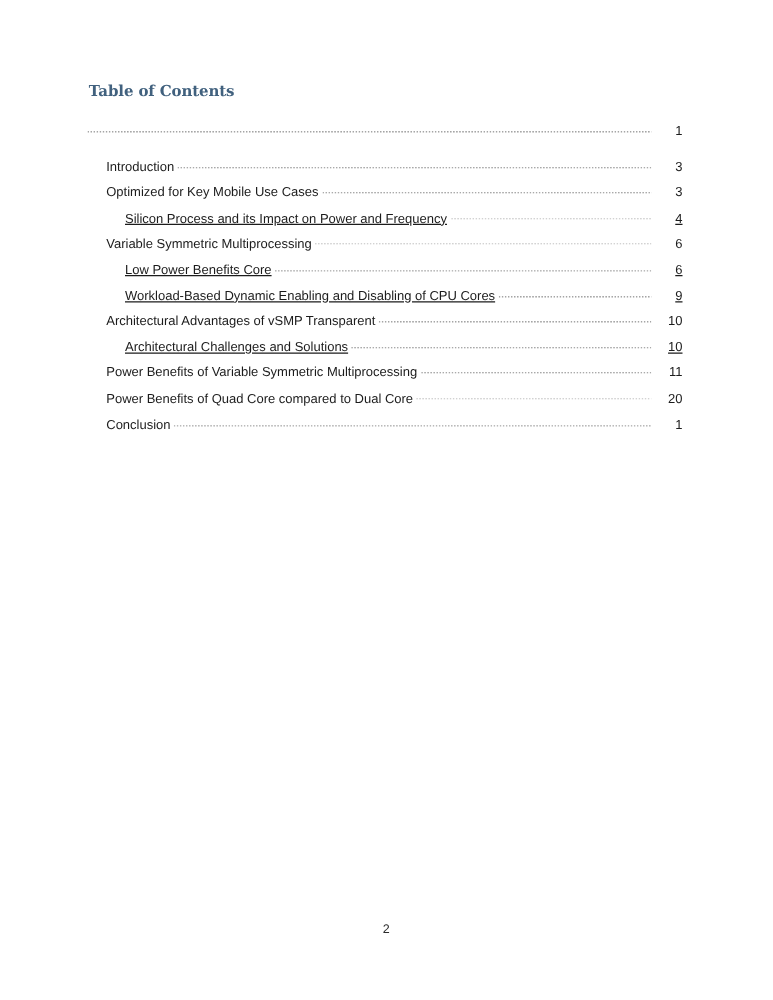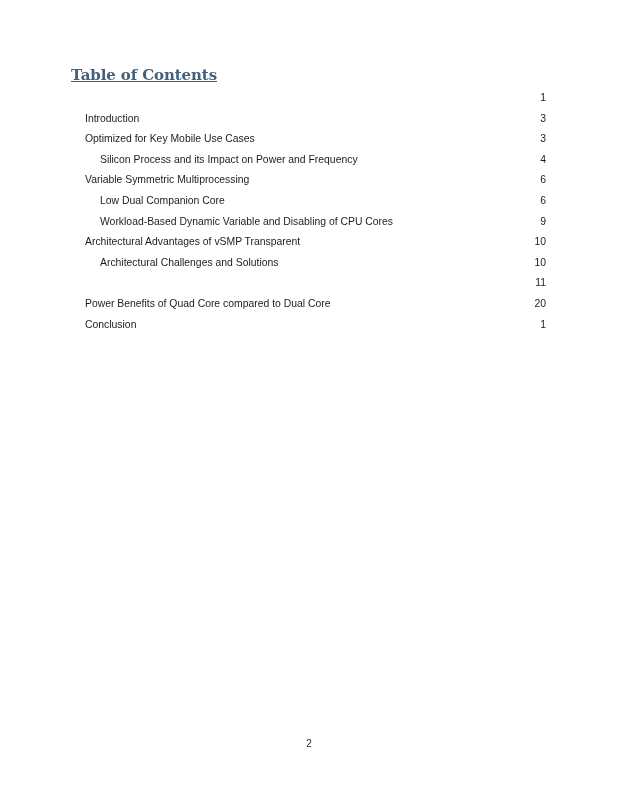--- a/index.html
+++ b/index.html
@@ -22,26 +22,25 @@
     background: #ffffff;
     overflow: hidden;
   }
 
   
   .toc-title {
     position: absolute;
     left: 71px;
     top: 66px;
     font-family: "DejaVu Serif", "Liberation Serif", serif;
-    font-size: 15px;
+    font-size: 12px;
     font-weight: bold;
     letter-spacing: -0.1px;
     color: #41617e;
     white-space: nowrap;
-    text-decoration: underline;
   }
 
   
   .toc-list {
     position: absolute;
     left: 0;
     top: 92px;
     width: 618px;
   }
 
@@ -52,20 +51,21 @@
     height: 20.6px;
     font-size: 10.4px;
     color: #1c1c1c;
     padding-right: 72px;
     white-space: nowrap;
   }
 
   .toc-row .label {
     flex: 0 0 auto;
     padding-right: 2px;
+    margin-top: 16px;
   }
 
   .toc-row .leader {
     flex: 1 1 auto;
     overflow: hidden;
     height: 1px;
     position: relative;
     top: -2px;
     margin: 0 1px;
     background-image: radial-gradient(circle at 0.6px 0.5px, #3a3a3a 0.55px, rgba(0,0,0,0) 0.8px);
@@ -78,21 +78,21 @@
     flex: 0 0 auto;
     width: 22px;
     text-align: right;
     padding-left: 2px;
     font-variant-numeric: lining-nums;
   }
 
   
   .lvl-0 { padding-left: 70px; }
   .lvl-1 { padding-left: 85px; }
-  .lvl-2 { padding-left: 100px; }
+  .lvl-2 { padding-left: 100px; text-decoration: underline; }
 
   .toc-row.empty-label .label { padding-right: 0; }
   .toc-row.empty-label .leader { margin-left: 0; }
 
   
   .footer-page {
     position: absolute;
     left: 0;
     right: 0;
     top: 738px;
@@ -128,40 +128,41 @@
         <span class="label">Silicon Process and its Impact on Power and Frequency</span>
         <span class="leader"></span>
         <span class="page-num">4</span>
       </div>
       <div class="toc-row lvl-1">
         <span class="label">Variable Symmetric Multiprocessing</span>
         <span class="leader"></span>
         <span class="page-num">6</span>
       </div>
       <div class="toc-row lvl-2">
-        <span class="label">Low Dual Companion Core</span>
+        <span class="label">Low Power Benefits Core</span>
         <span class="leader"></span>
         <span class="page-num">6</span>
       </div>
       <div class="toc-row lvl-2">
-        <span class="label">Workload-Based Dynamic Variable and Disabling of CPU Cores</span>
+        <span class="label">Workload-Based Dynamic Enabling and Disabling of CPU Cores</span>
         <span class="leader"></span>
         <span class="page-num">9</span>
       </div>
       <div class="toc-row lvl-1">
         <span class="label">Architectural Advantages of vSMP Transparent</span>
         <span class="leader"></span>
         <span class="page-num">10</span>
       </div>
       <div class="toc-row lvl-2">
         <span class="label">Architectural Challenges and Solutions</span>
         <span class="leader"></span>
         <span class="page-num">10</span>
       </div>
       <div class="toc-row lvl-1">
+        <span class="label">Power Benefits of Variable Symmetric Multiprocessing</span>
         <span class="leader"></span>
         <span class="page-num">11</span>
       </div>
       <div class="toc-row lvl-1">
         <span class="label">Power Benefits of Quad Core compared to Dual Core</span>
         <span class="leader"></span>
         <span class="page-num">20</span>
       </div>
       <div class="toc-row lvl-1">
         <span class="label">Conclusion</span>

